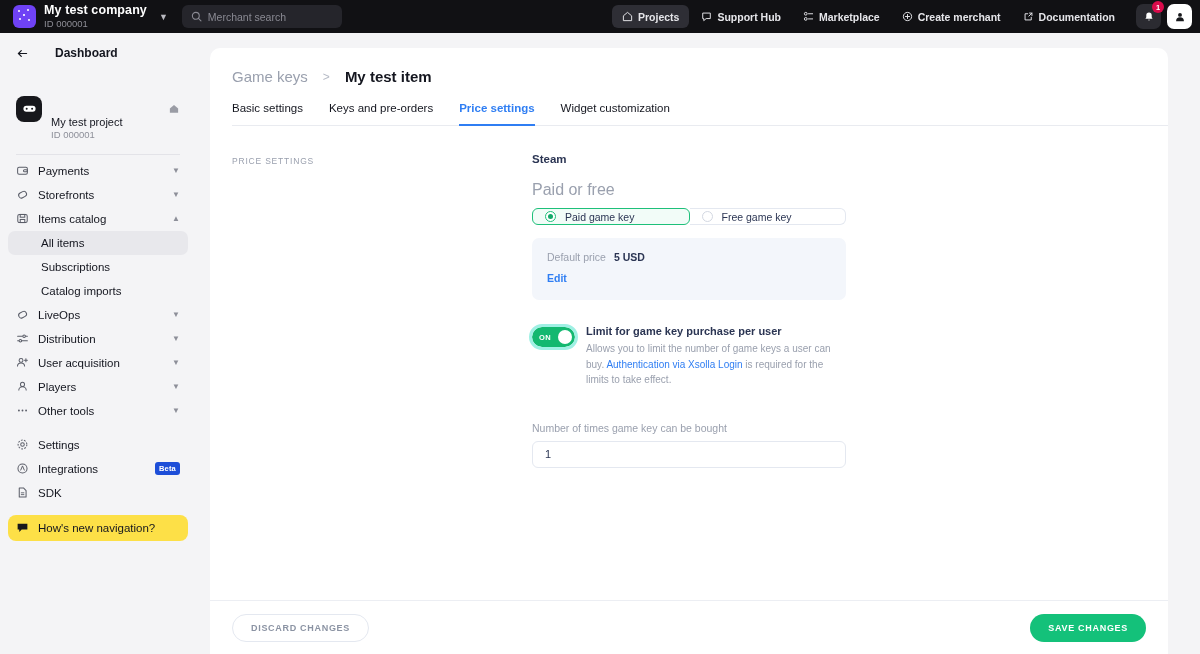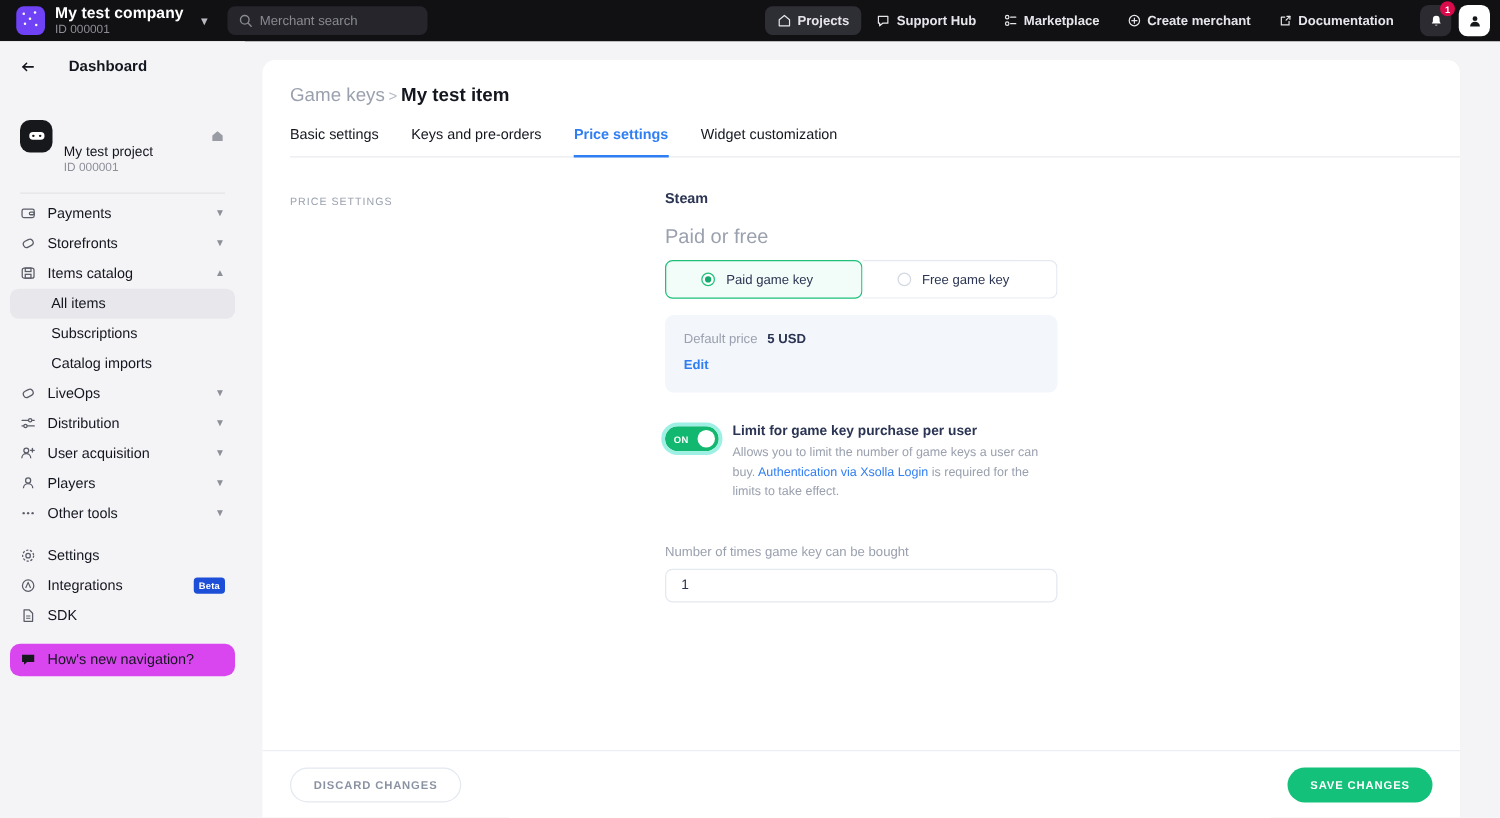--- a/index.html
+++ b/index.html
@@ -100,32 +100,32 @@
     border-radius: 7px; font-size: 11.5px; color: #14161f;
   }
   .sb-sub.active { background: #e8e8ec; }
   .sb-gap { height: 10px; }
   .beta {
     background: #1d4ed8; color: #fff; font-size: 7.5px; font-weight: bold;
     padding: 2px 4px; border-radius: 3px; letter-spacing: .2px;
   }
   .sb-news {
     display: flex; align-items: center; gap: 9px; height: 26px;
-    padding: 0 8px; border-radius: 8px; background: #d946ef;
+    padding: 0 8px; border-radius: 8px; background: #fde047;
     font-size: 11.5px; color: #14161f; margin-top: 10px;
   }
   .ico { flex: none; display: flex; align-items: center; justify-content: center; }
 
   
   .card {
     position: absolute; left: 210px; top: 48px; width: 958px; height: 606px;
     background: #fff; border-radius: 10px 10px 0 0;
   }
   .crumb {
-    display: flex; align-items: center; gap: 3px;
+    display: flex; align-items: center; gap: 15px;
     padding: 20px 0 0 22px; font-size: 15px;
   }
   .crumb-a { color: #9aa0ae; }
   .crumb-sep { color: #b6bbc6; font-size: 12px; }
   .crumb-b { color: #14161f; font-weight: bold; }
 
   .tabs {
     display: flex; gap: 26px; margin: 17px 0 0 22px;
     border-bottom: 1px solid #e9ebf0; padding-right: 22px;
   }
@@ -139,22 +139,22 @@
   .sect-label {
     width: 300px; font-size: 8.5px; color: #9aa0ae; letter-spacing: .8px;
     padding-top: 3px; text-transform: uppercase;
   }
   .pane { width: 314px; }
   .pane-title { font-size: 11.5px; font-weight: bold; color: #2b3553; }
   .field-lbl { font-size: 16px; color: #9aa0ae; margin-top: 16px; }
 
   .radio-row { display: flex; margin-top: 9px; }
   .radio-card {
-    flex: 1; height: 31px; display: flex; align-items: center; gap: 9px;
-    padding: 0 28px; font-size: 10.5px; color: #2b3553;
+    flex: 1; height: 17px; display: flex; align-items: center; gap: 9px;
+    padding: 0 12px; font-size: 10.5px; color: #2b3553;
     border: 1px solid #e4e8f0; background: #fff;
   }
   .radio-card:first-child { border-radius: 6px 0 0 6px; }
   .radio-card:last-child { border-radius: 0 6px 6px 0; border-left: none; }
   .radio-card.sel {
     border: 1.5px solid #1ec07a; background: #f2fcf8; border-radius: 6px;
     color: #2b3553; font-weight: normal;
   }
   .rdot {
     width: 11px; height: 11px; border-radius: 50%; border: 1px solid #d3d8e2;

